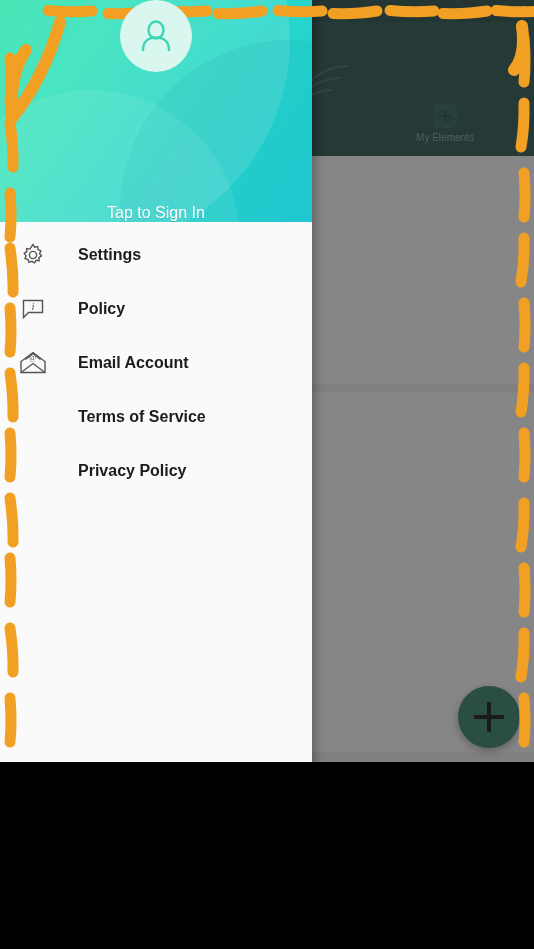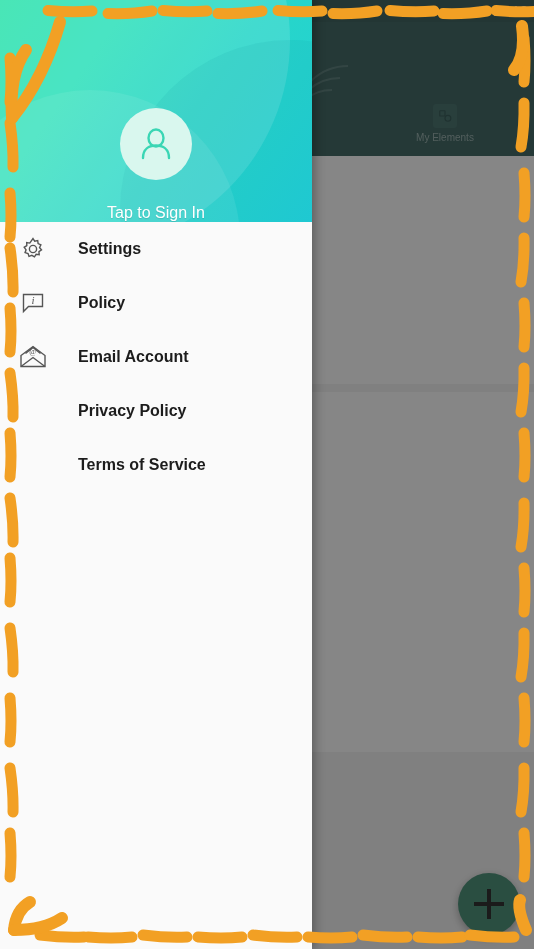--- a/index.html
+++ b/index.html
@@ -1,19 +1,19 @@
 <!DOCTYPE html>
 <html><head>
 <meta charset="utf-8">
 <style>
   * { margin:0; padding:0; box-sizing:border-box; }
   html, body { width:534px; height:949px; overflow:hidden; background:#000; }
   body { font-family:"Liberation Sans", sans-serif; position:relative; }
 
-  #app { position:absolute; inset:0; width:534px; height:949px; overflow:hidden; }
+  #app { position:absolute; inset:0; width:534px; height:762px; overflow:hidden; }
 
   
   #bg-app { position:absolute; inset:0; background:#f4f4f4; }
 
   .statusbar {
     position:absolute; top:0; left:0; right:0; height:22px;
     background:#1e4945; color:#fff; display:flex; align-items:center;
     justify-content:flex-end; padding-right:6px; font-size:13px;
   }
   .sb-check { margin-right:4px; font-size:13px; line-height:1; }
@@ -81,37 +81,37 @@
   #scrim { position:absolute; inset:0; background:rgba(40,40,40,.56); }
 
   
   #drawer {
     position:absolute; top:0; left:0; width:312px; height:949px;
     background:#fafafa; box-shadow:3px 0 10px rgba(0,0,0,.3);
   }
   .drawer-header {
     position:relative; height:222px; overflow:hidden;
     background:linear-gradient(125deg,#2fe3ac 0%, #2ee0bb 28%, #27d6c8 58%, #22cfd8 100%);
-    display:flex; flex-direction:column; align-items:center; justify-content:flex-end;
+    display:flex; flex-direction:column; align-items:center; justify-content:space-between;
   }
   .swirl { position:absolute; border-radius:50%; opacity:.13; }
   .s1 { width:420px; height:420px; left:-130px; top:-170px; background:#fff; }
   .s2 { width:340px; height:340px; left:120px; top:40px; background:#0d8f9c; opacity:.10; }
   .s3 { width:300px; height:300px; left:-60px; top:90px; background:#fff; opacity:.08; }
   .avatar {
     width:72px; height:72px; border-radius:50%; background:#d9f7ee;
     display:flex; align-items:center; justify-content:center;
     position:relative; z-index:2;
   }
   .signin {
     margin-top:24px; color:#fff; font-size:16px; position:relative; z-index:2;
     text-shadow:0 1px 1px rgba(0,0,0,.12);
   }
 
-  .menu { }
+  .menu { padding-top:6px; }
   .menu-item {
     display:flex; align-items:center; height:54px; padding-left:18px;
   }
   .menu-icon { width:30px; height:30px; flex:0 0 30px; margin-right:30px;
     display:flex; align-items:center; justify-content:center; }
   .menu-icon.empty { }
   .menu-label { font-size:16px; font-weight:bold; color:#1c1c1c; }
 
   
   #doodles { position:absolute; inset:0; pointer-events:none; }
@@ -250,26 +250,26 @@
             <path d="M2 22.5l12-9 12 9"></path>
             <path d="M6.5 9.5l7.5-6 7.5 6"></path>
             <text x="14" y="10" text-anchor="middle" font-family="Liberation Serif, serif" font-size="8" fill="#555" stroke="none">@</text>
           </svg>
         </span>
         <span class="menu-label">Email Account</span>
       </div>
 
       <div class="menu-item">
         <span class="menu-icon empty"></span>
+        <span class="menu-label">Terms of Service</span>
+      </div>
+
+      <div class="menu-item">
+        <span class="menu-icon empty"></span>
         <span class="menu-label">Privacy Policy</span>
-      </div>
-
-      <div class="menu-item">
-        <span class="menu-icon empty"></span>
-        <span class="menu-label">Terms of Service</span>
       </div>
 
     </nav>
   </div>
 
   <svg id="doodles" viewBox="0 0 534 949">
     <g id="doodle-group" fill="none" stroke="#f2a024" stroke-width="11" stroke-linecap="round">
         <path d="M48 10.5 Q72 12.75 92 11" stroke="#f2a024" stroke-width="11" stroke-linecap="round" fill="none"></path>
         <path d="M108 13.5 Q132 14.25 152 11" stroke="#f2a024" stroke-width="11" stroke-linecap="round" fill="none"></path>
         <path d="M163 10.5 Q187 12.75 207 11" stroke="#f2a024" stroke-width="11" stroke-linecap="round" fill="none"></path>

